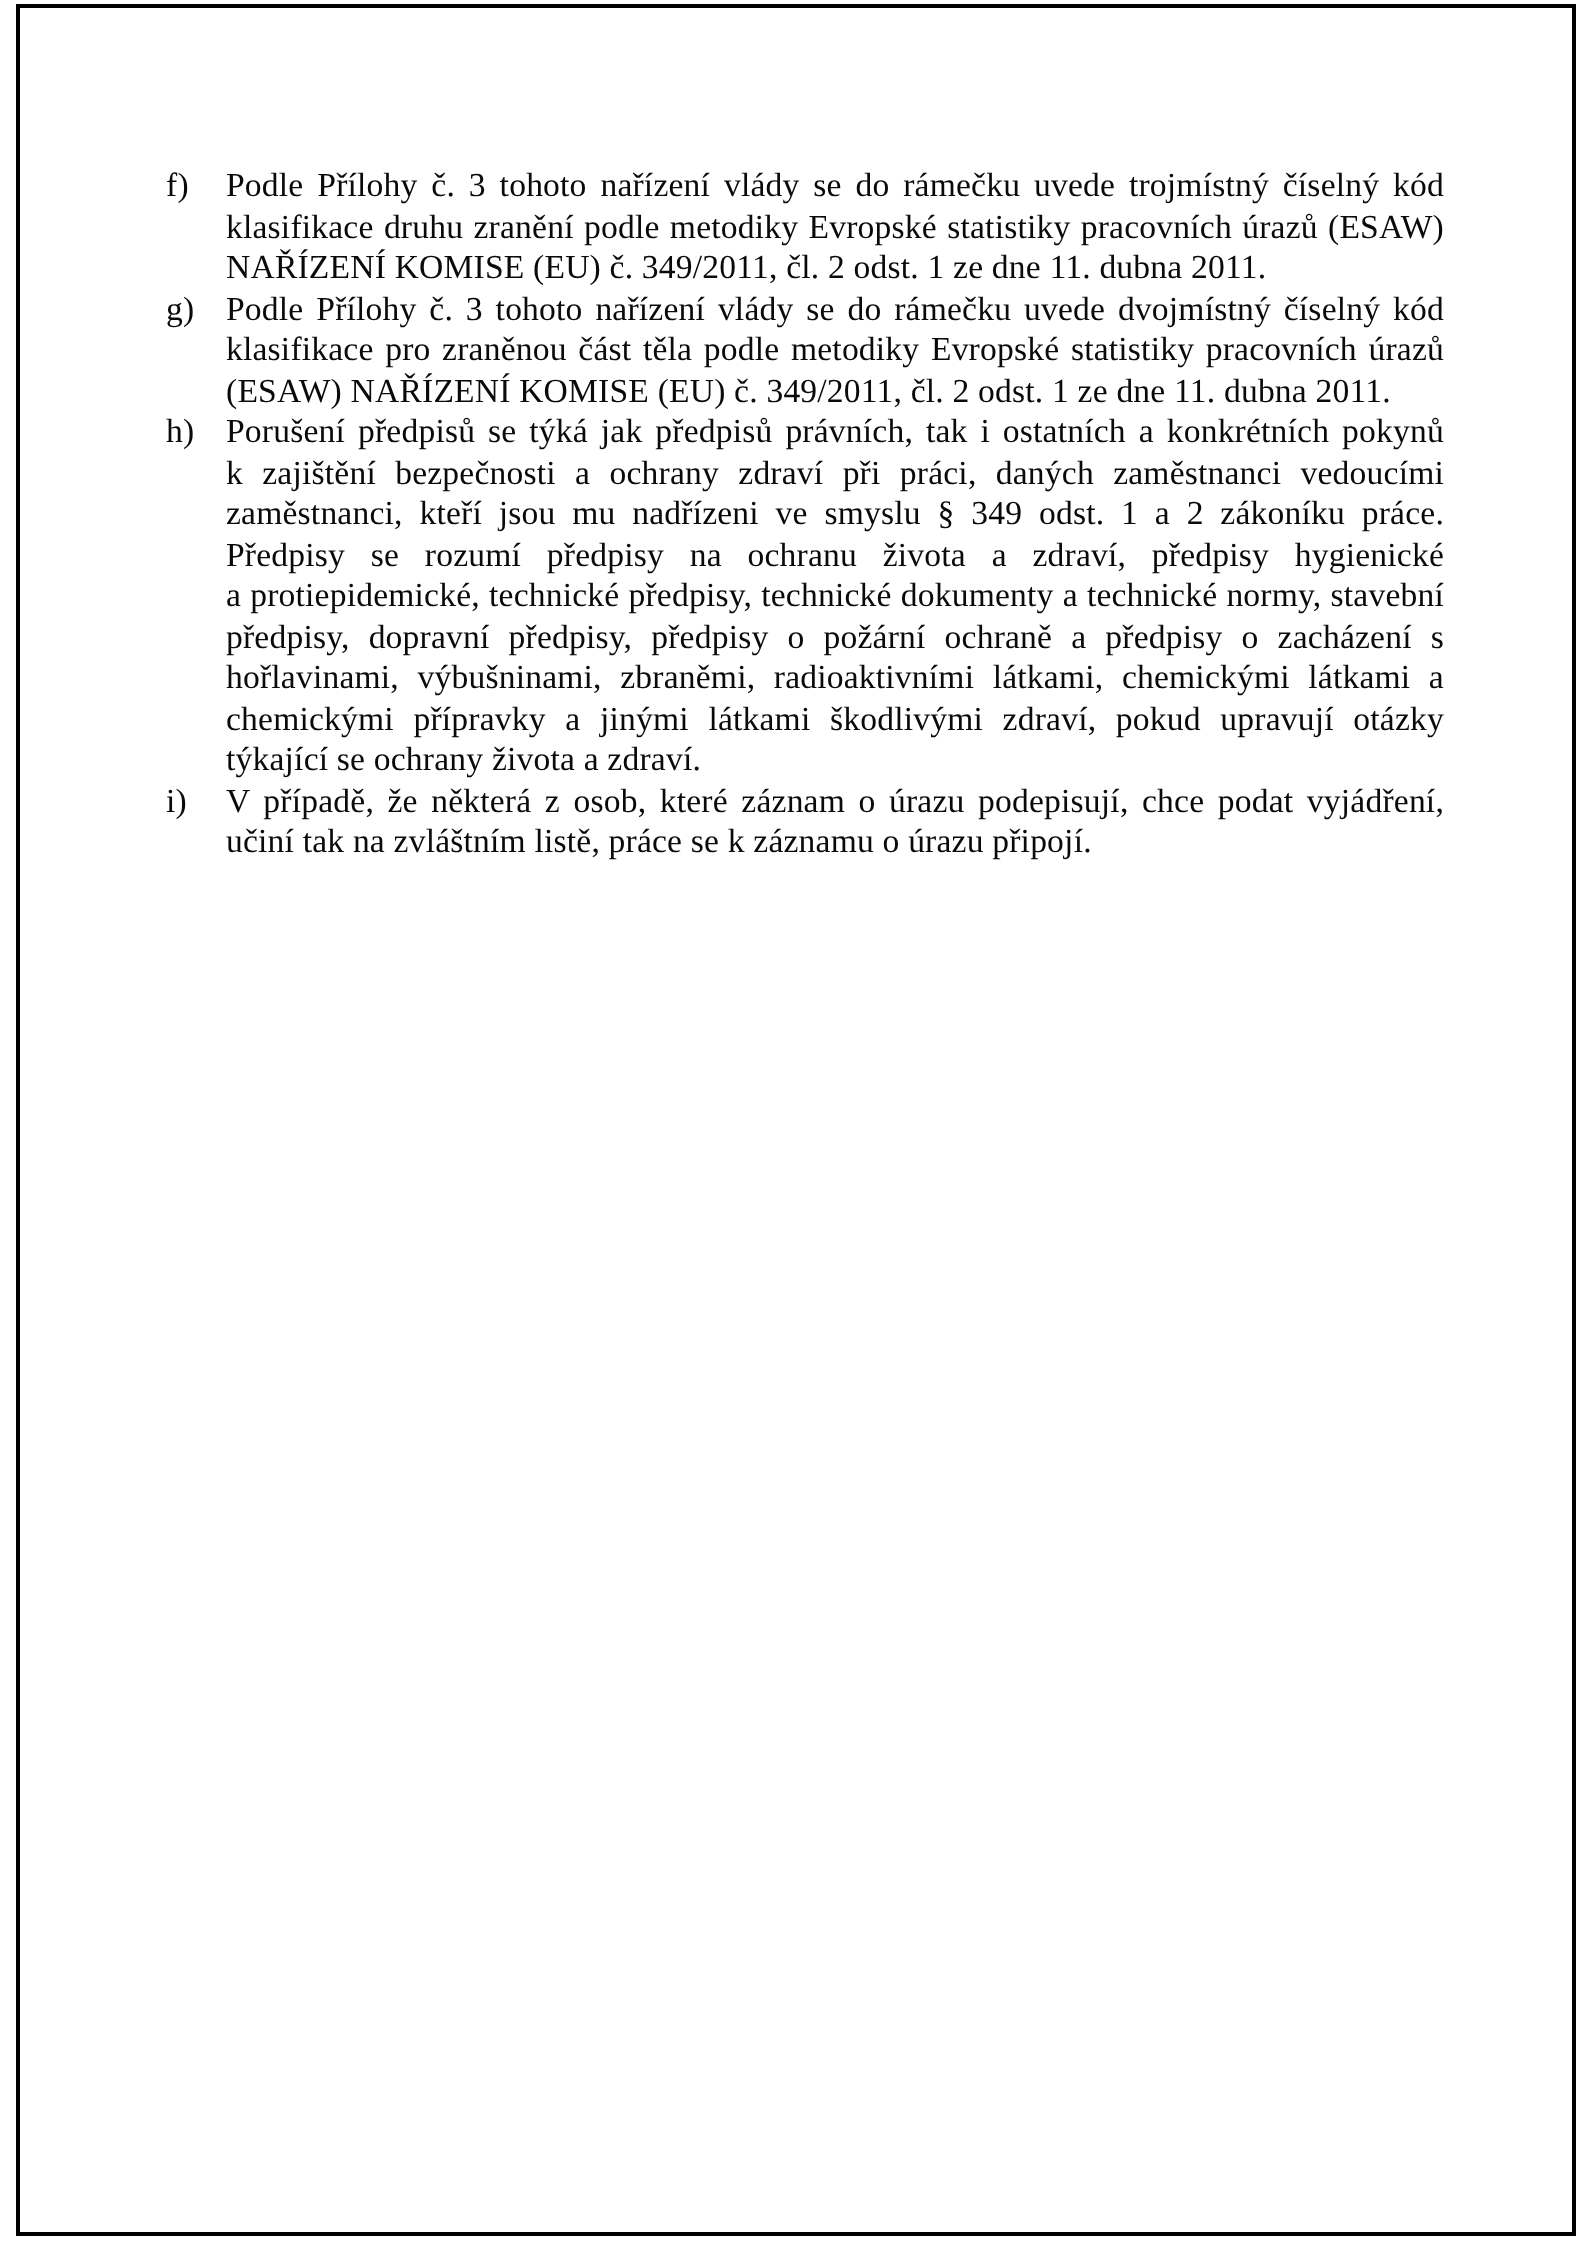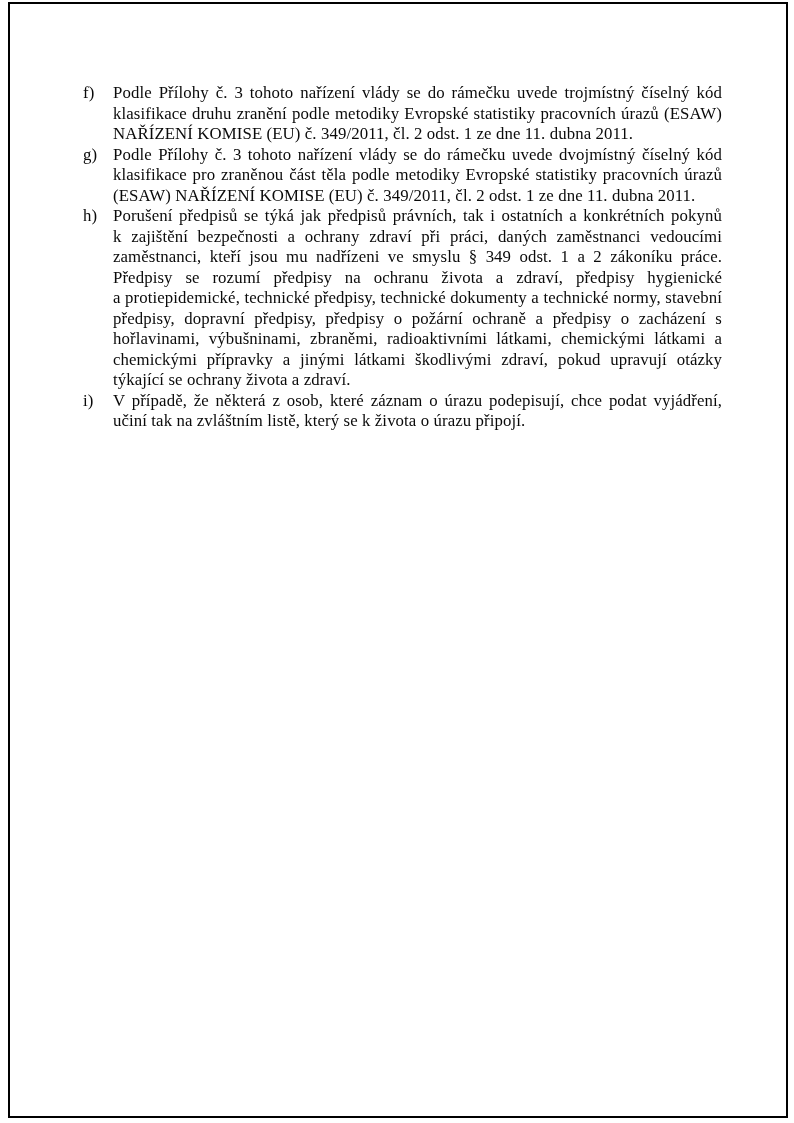--- a/index.html
+++ b/index.html
@@ -69,17 +69,17 @@
       <span class="body-text">Podle Přílohy č. 3 tohoto nařízení vlády se do rámečku uvede dvojmístný číselný kód klasifikace pro zraněnou část těla podle metodiky Evropské statistiky pracovních úrazů (ESAW) NAŘÍZENÍ KOMISE (EU) č. 349/2011, čl. 2 odst. 1 ze dne 11. dubna 2011.</span>
     </div>
 
     <div class="list-item">
       <span class="marker">h)</span>
       <span class="body-text">Porušení předpisů se týká jak předpisů právních, tak i ostatních a konkrétních pokynů k&nbsp;zajištění bezpečnosti a ochrany zdraví při práci, daných zaměstnanci vedoucími zaměstnanci, kteří jsou mu nadřízeni ve smyslu § 349 odst. 1 a 2 zákoníku práce. Předpisy se rozumí předpisy na ochranu života a zdraví, předpisy hygienické a&nbsp;protiepidemické, technické předpisy, technické dokumenty a&nbsp;technické normy, stavební předpisy, dopravní předpisy, předpisy o požární ochraně a předpisy o&nbsp;zacházení s hořlavinami, výbušninami, zbraněmi, radioaktivními látkami, chemickými látkami a chemickými přípravky a jinými látkami škodlivými zdraví, pokud upravují otázky týkající se ochrany života a zdraví.</span>
     </div>
 
     <div class="list-item">
       <span class="marker">i)</span>
-      <span class="body-text">V případě, že některá z osob, které záznam o úrazu podepisují, chce podat vyjádření, učiní tak na zvláštním listě, který se k života o úrazu připojí.</span>
+      <span class="body-text">V případě, že některá z osob, které záznam o úrazu podepisují, chce podat vyjádření, učiní tak na zvláštním listě, práce se k záznamu o úrazu připojí.</span>
     </div>
 
   </div>
 </div>
 
 </body></html>

